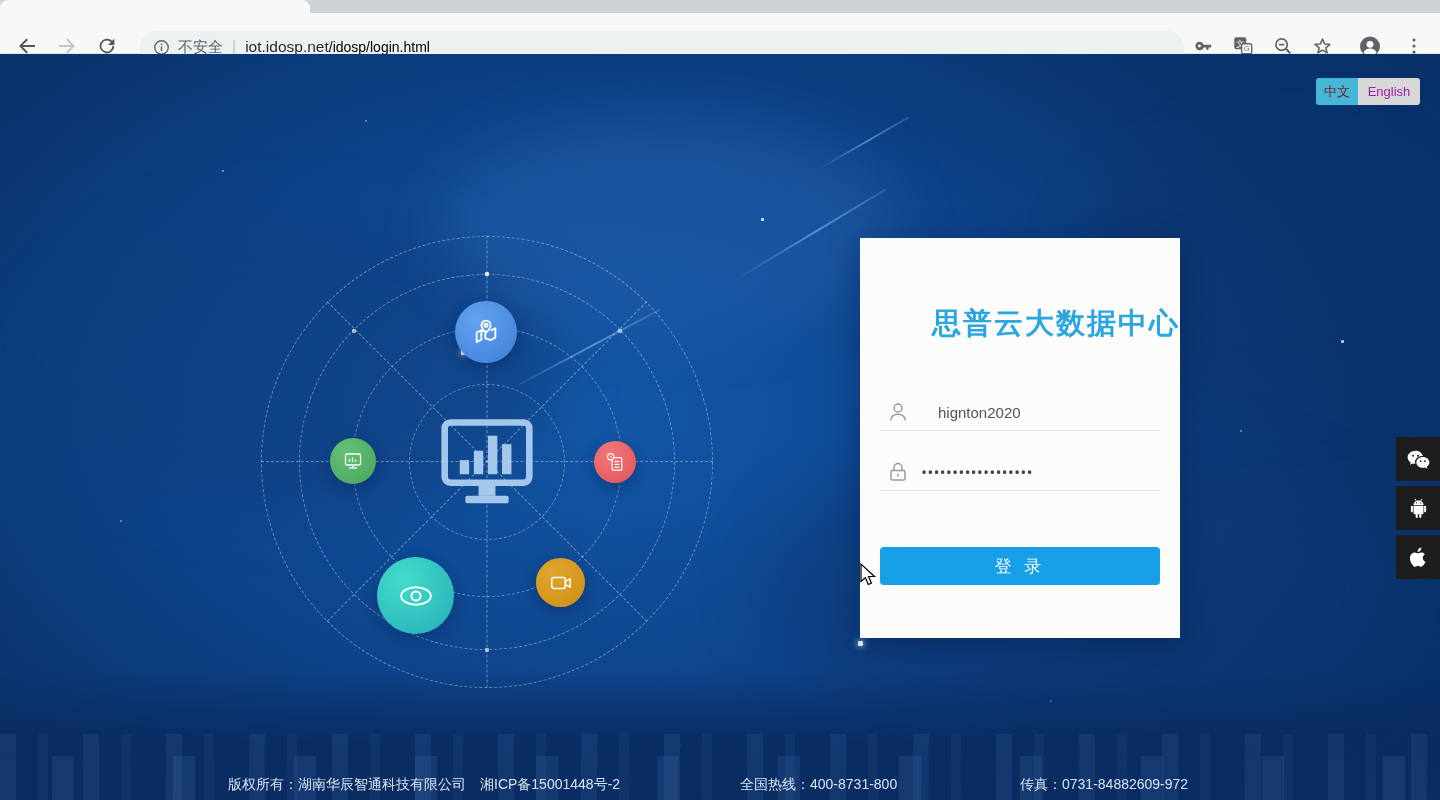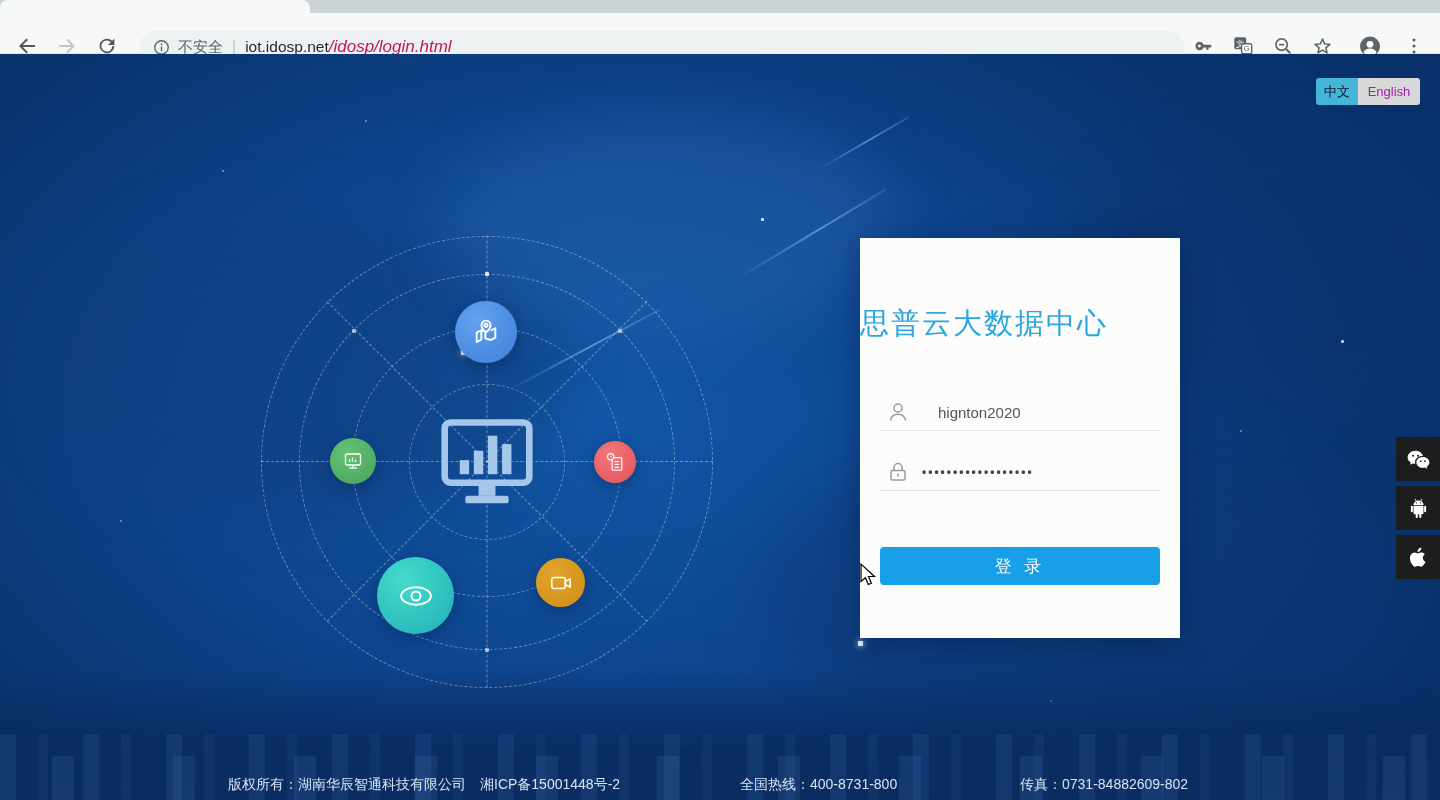--- a/index.html
+++ b/index.html
@@ -8,21 +8,21 @@
 
   
   .tabstrip { position:absolute; left:0; top:0; width:1440px; height:13px; background:#ccd3d6; }
   .active-tab { position:absolute; left:0; top:0; width:310px; height:13px; background:#f7f8f8; border-radius:8px 8px 0 0; }
   .toolbar { position:absolute; left:0; top:13px; width:1440px; height:41px; background:#f7f8f8; border-bottom:1px solid #e3e5e7; display:flex; align-items:center; }
   .tb-btn { position:absolute; top:21px; width:24px; height:24px; display:flex; align-items:center; justify-content:center; cursor:pointer; }
   .addrbar { position:absolute; left:140px; top:18px; width:1044px; height:32px; background:#eef1f2; border-radius:16px; display:flex; align-items:center; padding-left:12px; }
   .sec-label { color:#5f6368; font-size:15px; margin-left:7px; }
   .addr-sep { color:#c3c7ca; font-size:16px; margin:0 9px 0 9px; }
   .url-host { color:#26292e; font-size:15.5px; }
-  .url-path { color:#be185d; font-size:17px;font-style:italic; }
+  .url-path { color:#000000; font-size:14px; }
 
   
   .page { position:absolute; left:0; top:54px; width:1440px; height:746px; overflow:hidden;
           background:
             radial-gradient(ellipse 1000px 640px at 42% 48%, #1257a6 0%, #0e468f 40%, #09356f 75%, #082f68 100%);
   }
   .blob { position:absolute; border-radius:50%; filter:blur(28px); }
   .blob1 { left:40px; top:160px; width:520px; height:300px; background:rgba(16,62,125,0.55); }
   .blob2 { left:760px; top:380px; width:640px; height:320px; background:rgba(14,56,118,0.5); }
   .blob3 { left:440px; top:60px; width:460px; height:220px; background:rgba(64,125,200,0.22); }
@@ -41,39 +41,39 @@
     background:repeating-linear-gradient(90deg, rgba(96,150,220,0.20) 0 16px, rgba(96,150,220,0) 16px 38px, rgba(96,150,220,0.12) 38px 48px, rgba(96,150,220,0) 48px 83px); }
   .skyline2 { position:absolute; left:0; bottom:0; width:1440px; height:44px; opacity:.6;
     background:repeating-linear-gradient(90deg, rgba(96,150,220,0) 0 52px, rgba(110,165,235,0.18) 52px 74px, rgba(96,150,220,0) 74px 121px); }
 
   .footer { position:absolute; left:0; bottom:4px; width:1440px; height:20px; color:#d7e3f2; font-size:14px; }
   .footer span { position:absolute; white-space:nowrap; }
   .f-copy { left:228px; } .f-icp { left:480px; } .f-hot { left:740px; } .f-fax { left:1020px; }
 
   
   .lang { position:absolute; right:20px; top:24px; display:flex; border-radius:3px; overflow:hidden; }
-  .lang-zh { width:42px; height:27px; background:#45b5d8; color:#0f172a; font-size:13px; display:flex; align-items:center; justify-content:center; cursor:pointer; }
+  .lang-zh { width:42px; height:27px; background:#45b5d8; color:#7f1d1d; font-size:13px; display:flex; align-items:center; justify-content:center; cursor:pointer; }
   .lang-en { width:62px; height:27px; background:#d8d8d8; color:#a21caf; font-size:13px; display:flex; align-items:center; justify-content:center; cursor:pointer; }
 
   
   .orbit { position:absolute; left:262px; top:183px; width:450px; height:450px; }
   .ring { position:absolute; border:1px dashed rgba(255,255,255,0.38); border-radius:50%; }
   .spoke { position:absolute; left:-1px; top:224px; width:452px; height:0; border-top:1px dashed rgba(255,255,255,0.38); }
   .sat { position:absolute; border-radius:50%; display:flex; align-items:center; justify-content:center; box-shadow:0 4px 14px rgba(0,20,60,0.3); }
   .sat-blue   { left:193px; top:64px;  width:62px; height:62px; background:radial-gradient(circle at 35% 30%, #62a2ef, #3f7fd8); }
   .sat-green  { left:68px;  top:201px; width:46px; height:46px; background:radial-gradient(circle at 35% 30%, #63c276, #49a35b); }
   .sat-red    { left:332px; top:204px; width:42px; height:42px; background:radial-gradient(circle at 35% 30%, #f3777a, #e25257); }
   .sat-teal   { left:115px; top:320px; width:77px; height:77px; background:radial-gradient(circle at 35% 30%, #43dcc9, #23aeb9); }
   .sat-orange { left:274px; top:321px; width:49px; height:49px; background:radial-gradient(circle at 35% 30%, #e2a62c, #cd8d14); }
   .center-ic { position:absolute; left:178px; top:180px; }
   .ringdot { position:absolute; width:4px; height:4px; background:#fff; opacity:.85; border-radius:1px; }
 
   
   .panel { position:absolute; left:860px; top:184px; width:320px; height:400px; background:#fcfcfa; box-shadow:0 6px 30px rgba(0,15,45,0.35); }
-  .panel-title { margin-top:66px; text-align:left; font-size:29px; color:#2ba6e0; letter-spacing:2px; font-weight:400; }
+  .panel-title { margin-top:66px; text-align:right; font-size:29px; color:#2ba6e0; letter-spacing:2px; font-weight:700; }
   .field { position:absolute; left:20px; width:280px; height:37px; border-bottom:1px solid #e2e2e0; display:flex; align-items:center; }
   .field-user { top:156px;gap:16px; } .field-pass { top:216px; }
   .field .f-icon { width:24px; height:24px; margin-left:6px; margin-right:12px; flex:none; }
   .field input { border:none; outline:none; background:transparent; flex:1; font-family:"Liberation Sans",sans-serif; }
   .in-user { font-size:15px; color:#555; }
   .in-pass { font-size:12px; color:#444; letter-spacing:2px; font-weight:bold; }
   .opts { position:absolute; left:20px; top:268px; width:280px; height:24px; display:flex; align-items:center; font-size:14px; color:#666; }
   .opts input[type=checkbox] { width:14px; height:14px; margin:0 12px 0 10px; accent-color:#e8e8e8; }
   .forgot { margin-left:auto; color:#4a90d9; text-decoration:none; font-size:14px; cursor:pointer; }
   .login-btn { position:absolute; left:20px; top:309px; width:280px; height:38px; background:#17a0e8; border:none; border-radius:4px; color:#fff; font-size:17px; letter-spacing:4px; cursor:pointer; font-family:"Liberation Sans",sans-serif; }
@@ -312,21 +312,21 @@
           <path d="M16.8 12.9c0-2.4 2-3.5 2.1-3.6-1.1-1.7-2.9-1.9-3.5-1.9-1.5-.2-2.9.9-3.6.9-.8 0-1.9-.9-3.1-.86-1.6.02-3.1.93-3.9 2.36-1.7 2.9-.4 7.2 1.2 9.5.8 1.2 1.7 2.4 3 2.36 1.2-.05 1.6-.77 3.1-.77s1.8.77 3.1.74c1.3-.02 2.1-1.16 2.9-2.3.9-1.3 1.3-2.6 1.3-2.7-.03-.01-2.5-.96-2.6-3.73z" fill="#fff"></path>
           <path d="M14.4 5.6c.65-.8 1.1-1.9 1-3-.95.04-2.1.63-2.8 1.43-.6.7-1.15 1.84-1 2.92 1.06.08 2.14-.55 2.8-1.35z" fill="#fff"></path>
         </svg>
       </div>
     </div>
 
     <div class="footer">
       <span class="f-copy">版权所有：湖南华辰智通科技有限公司</span>
       <span class="f-icp">湘ICP备15001448号-2</span>
       <span class="f-hot">全国热线：400-8731-800</span>
-      <span class="f-fax">传真：0731-84882609-802</span>
+      <span class="f-fax">传真：0731-84882609-972</span>
     </div>
 
     <svg class="cursor" width="22" height="28" viewBox="0 0 22 28">
       <path d="M3 2v17.5l4.4-3.8 2.9 6.8 3.1-1.3-2.9-6.7h6z" fill="#fff" stroke="#000" stroke-width="1.2"></path>
     </svg>
 
   </div>
 </div>
 
 </body></html>

